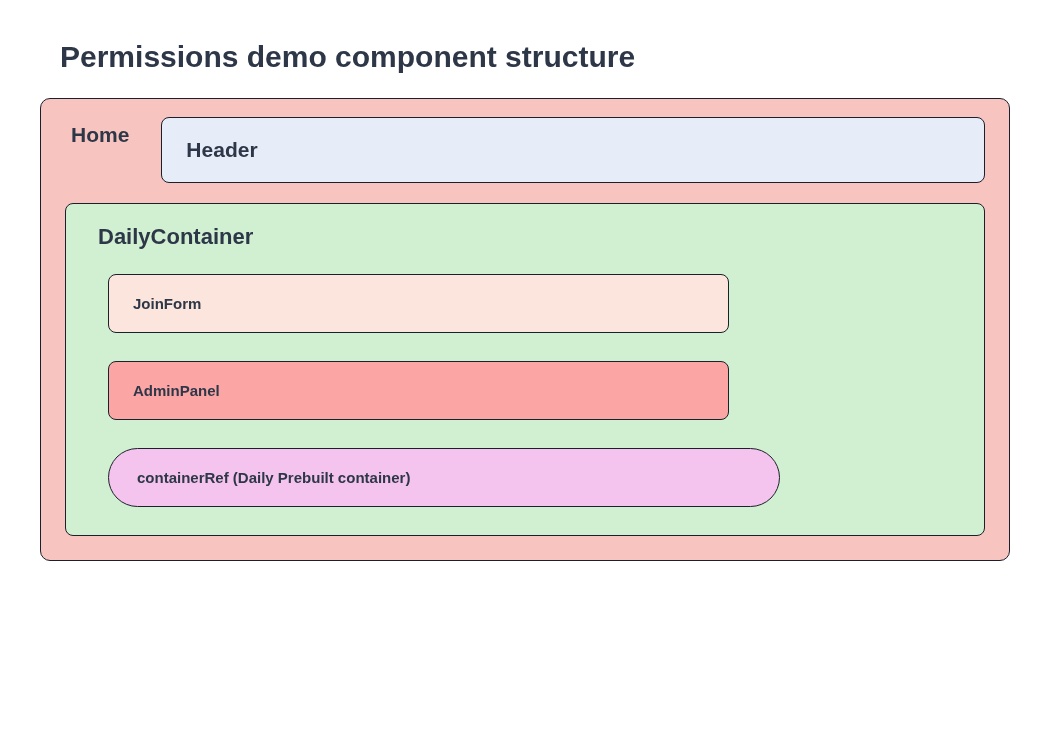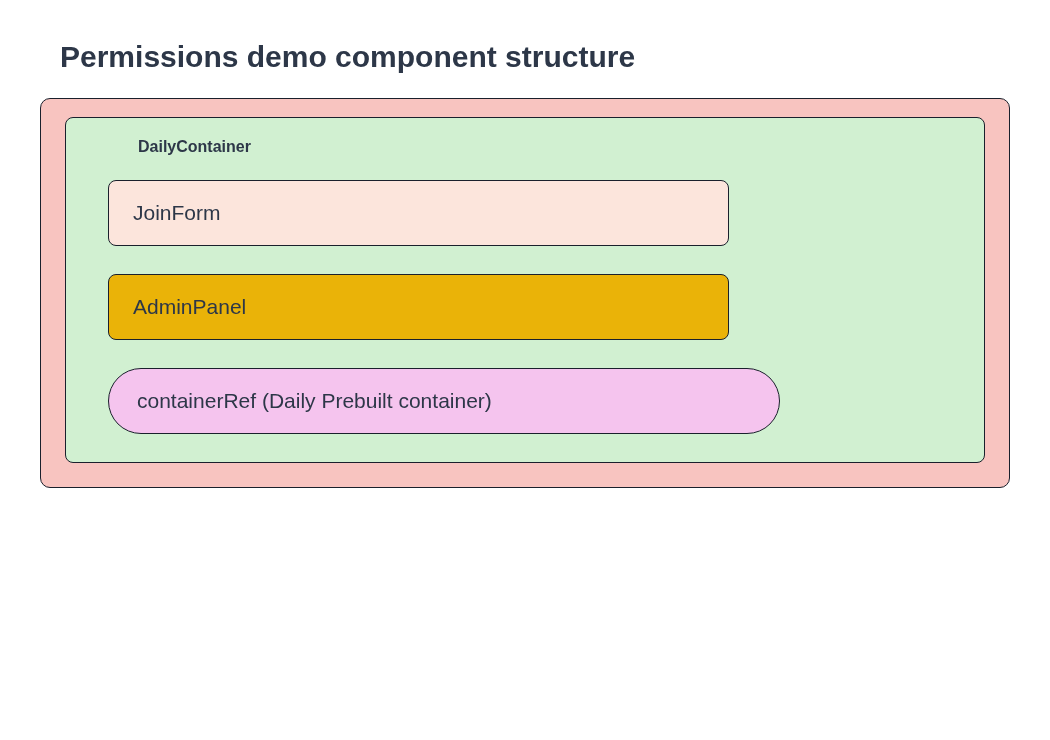--- a/index.html
+++ b/index.html
@@ -53,62 +53,67 @@
       font-weight: 700;
       color: #2d3748;
     }
     .daily-container-box {
       background: #d1f0d1;
       border: 1.5px solid #1a202c;
       border-radius: 8px;
       padding: 20px 28px 28px 28px;
     }
     .daily-container-label {
-      font-size: 16px;
+      font-size: 22px;
       font-weight: 700;
       color: #2d3748;
       margin-bottom: 24px;
       padding-left: 4px;
-      margin-left: 40px;
     }
     .inner-box {
       border: 1.5px solid #1a202c;
       border-radius: 8px;
       padding: 20px 24px;
       margin-bottom: 28px;
       width: 72%;
       margin-left: 14px;
     }
     .joinform-box {
       background: #fce5dc;
     }
     .adminpanel-box {
-      background: #eab308;
+      background: #fca5a5;
     }
     .containerref-box {
       background: #f5c4ee;
       border: 1.5px solid #1a202c;
       border-radius: 40px;
       padding: 20px 28px;
       width: 78%;
       margin-left: 14px;
       margin-top: 4px;
     }
     .inner-label {
-      font-size: 21px;
-      font-weight: 400;
+      font-size: 15px;
+      font-weight: 700;
       color: #2d3748;
     }
   </style>
 </head>
 <body>
 
 <h1 class="page-title">Permissions demo component structure</h1>
 
 <div class="home-box">
+  <div class="home-top-row">
+    <div class="home-label">Home</div>
+    <div class="header-box">
+      <div class="header-label">Header</div>
+    </div>
+  </div>
 
   <div class="daily-container-box">
     <div class="daily-container-label">DailyContainer</div>
 
     <div class="inner-box joinform-box">
       <div class="inner-label">JoinForm</div>
     </div>
 
     <div class="inner-box adminpanel-box">
       <div class="inner-label">AdminPanel</div>

